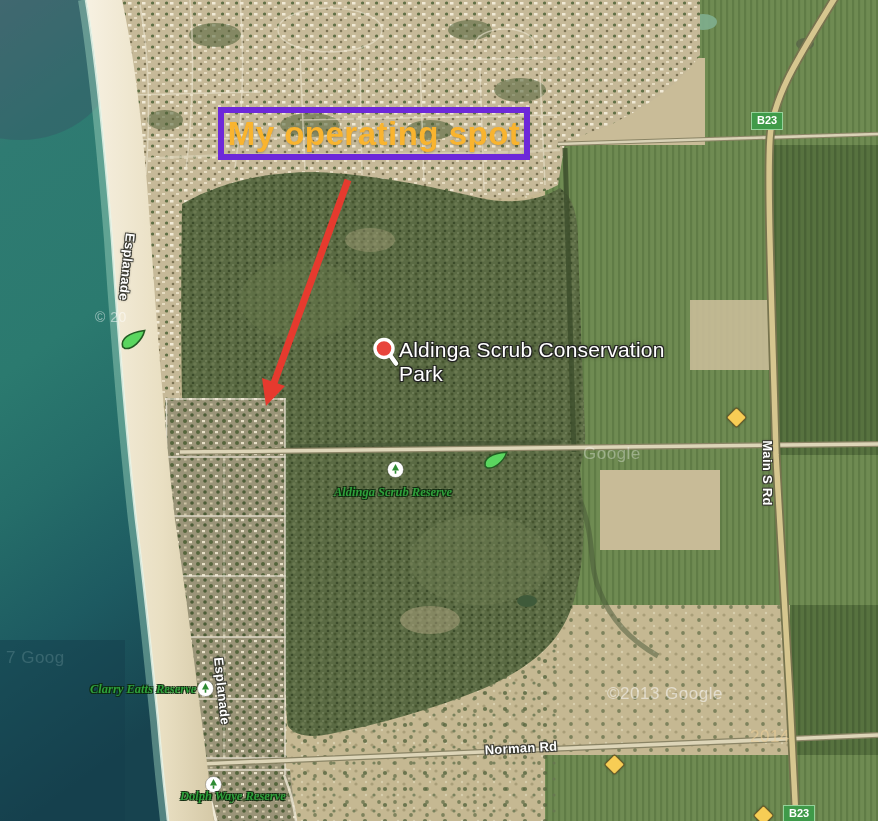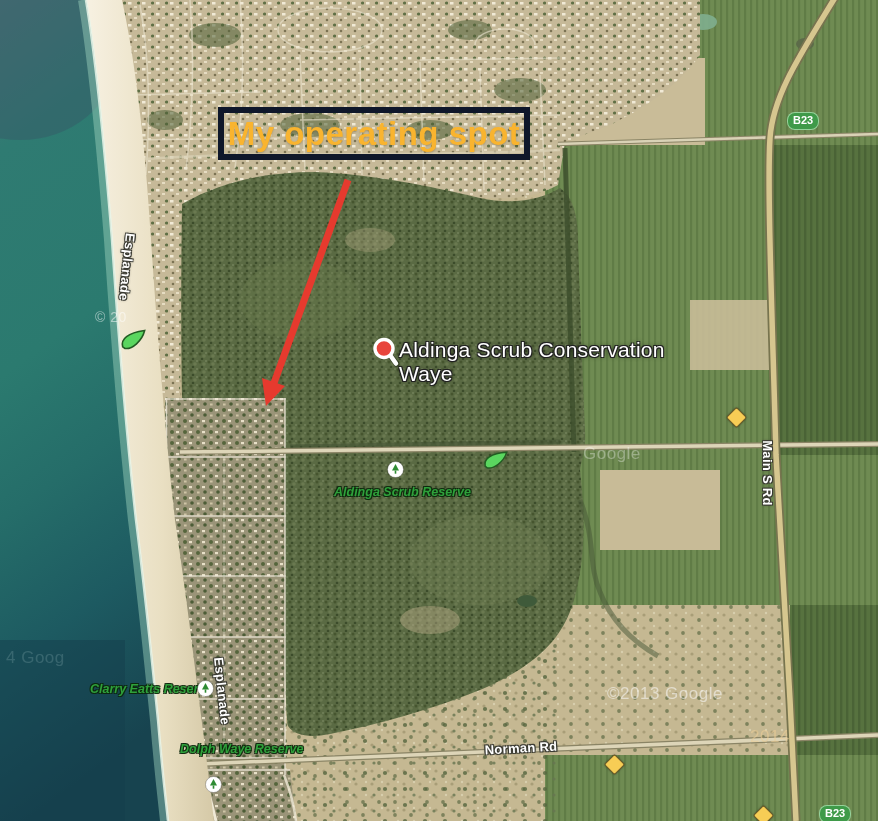--- a/index.html
+++ b/index.html
@@ -5,33 +5,33 @@
   html,body{margin:0;padding:0;background:#222;}
   #stage{position:relative;width:878px;height:821px;overflow:hidden;
          font-family:"Liberation Sans",sans-serif;background:#c5b892;}
   #terrain{position:absolute;left:0;top:0;}
   .abs{position:absolute;}
   
   .road-label{position:absolute;color:#fff;font-size:13px;font-weight:700;white-space:nowrap;
     letter-spacing:.3px;
     text-shadow:-1px -1px 0 #3b3b33,1px -1px 0 #3b3b33,-1px 1px 0 #3b3b33,1px 1px 0 #3b3b33,0 0 3px #3b3b33;}
   .reserve-label{position:absolute;color:#2fa13b;font-size:12.5px;font-style:italic;font-weight:700;white-space:nowrap;
-    text-shadow:-1px -1px 0 rgba(12,40,12,.9),1px -1px 0 rgba(12,40,12,.9),-1px 1px 0 rgba(12,40,12,.9),1px 1px 0 rgba(12,40,12,.9);}
+    text-shadow:-1px -1px 0 rgba(12,40,12,.9),1px -1px 0 rgba(12,40,12,.9),-1px 1px 0 rgba(12,40,12,.9),1px 1px 0 rgba(12,40,12,.9);font-family:Liberation Serif, serif;}
   .poi-label{position:absolute;color:#fff;font-size:21px;font-weight:400;line-height:1.12;width:292px;
     letter-spacing:.2px;
     text-shadow:-1px -1px 0 #222,1px -1px 0 #222,-1px 1px 0 #222,1px 1px 0 #222,0 0 4px rgba(0,0,0,.7);}
   .watermark{position:absolute;font-size:17px;white-space:nowrap;letter-spacing:.5px;}
   
   #annotation-box{position:absolute;left:218px;top:107px;width:300px;height:41px;
-    border:6px solid #0f172a;display:flex;align-items:center;justify-content:center;}
+    border:6px solid #6d28d9;display:flex;align-items:center;justify-content:center;}
   #annotation-box span{color:#f9b42f;font-size:33px;font-weight:700;letter-spacing:.5px;white-space:nowrap;
     text-shadow:0 1px 2px rgba(60,40,0,.25);}
   
   .b23{position:absolute;background:#3f9a49;color:#fff;font-size:11px;font-weight:700;
-    padding:1px 5px 2px;border-radius:8px;border:1px solid rgba(220,255,220,.55);line-height:13px;margin-left:36px;}
+    padding:1px 5px 2px;border-radius:0;border:1px solid rgba(220,255,220,.55);line-height:13px;}
   .diamond{position:absolute;width:13px;height:13px;background:#f7cd55;border:1.5px solid #6b5b28;
     border-radius:2px;transform:rotate(45deg);box-shadow:0 0 2px rgba(0,0,0,.4);}
   .leaf{position:absolute;}
   .tree-badge{position:absolute;width:17px;height:17px;}
 </style>
 </head>
 <body>
 
 <div id="stage">
 
@@ -189,21 +189,21 @@
     <g clip-path="url(#oceanClip)">
       <ellipse cx="20" cy="60" rx="95" ry="80" fill="#355d68" opacity=".55"></ellipse>
       <rect x="0" y="640" width="125" height="181" fill="#143d4c" opacity=".5"></rect>
       <path d="M82,0 C92,60 100,140 108,240 C114,330 122,430 132,520 C142,600 148,660 154,720 C159,780 162,800 164,821" stroke="#9fd4bf" stroke-width="8" opacity=".45" fill="none"></path>
     </g>
     <path d="M86,0 C96,60 104,140 112,240 C118,330 126,430 136,520 C146,600 152,660 158,720 C163,780 166,800 168,821" stroke="#e8f4e9" stroke-width="2.5" opacity=".85" fill="none"></path>
   </svg>
 
   <div class="watermark" style="left:95px;top:285px;color:rgba(255,255,255,.5);font-size:14px;margin-top:24px;">© 20</div>
   <div class="watermark" style="left:583px;top:444px;color:rgba(255,255,255,.33);">Google</div>
-  <div class="watermark" style="left:6px;top:648px;color:rgba(200,225,230,.18);">4 Goog</div>
+  <div class="watermark" style="left:6px;top:648px;color:rgba(200,225,230,.18);">7 Goog</div>
   <div class="watermark" style="left:607px;top:684px;color:rgba(250,250,250,.55);">©2013 Google</div>
   <div class="watermark" style="left:750px;top:727px;color:rgba(235,205,150,.6);">2014</div>
 
   <div class="road-label" style="left:127px;top:267px;transform:translate(-50%,-50%) rotate(96deg);">Esplanade</div>
   <div class="road-label" style="left:222px;top:691px;transform:translate(-50%,-50%) rotate(84deg);">Esplanade</div>
   <div class="road-label" style="left:767px;top:473px;transform:translate(-50%,-50%) rotate(90deg);">Main S Rd</div>
   <div class="road-label" style="left:521px;top:748px;transform:translate(-50%,-50%) rotate(-3deg);">Norman Rd</div>
 
   <div class="b23" style="left:751px;top:112px;">B23</div>
   <div class="b23" style="left:783px;top:805px;">B23</div>
@@ -231,28 +231,28 @@
     <circle cx="8.5" cy="8.5" r="8" fill="#fff" stroke="rgba(0,0,0,.25)" stroke-width="1"></circle>
     <polygon points="8.5,3 12,9.5 5,9.5" fill="#2e8b33"></polygon>
       <rect x="7.7" y="9.5" width="1.6" height="3.2" fill="#2e8b33"></rect>
   </svg>
 
   <svg class="tree-badge" style="left:205px;top:776px;" viewBox="0 0 17 17">
     <circle cx="8.5" cy="8.5" r="8" fill="#fff" stroke="rgba(0,0,0,.25)" stroke-width="1"></circle>
     <polygon points="8.5,3 12,9.5 5,9.5" fill="#2e8b33"></polygon>
       <rect x="7.7" y="9.5" width="1.6" height="3.2" fill="#2e8b33"></rect>
   </svg>
-  <div class="reserve-label" style="left:160px;top:742px;padding-left:20px;">Dolph Waye Reserve</div>
+  <div class="reserve-label" style="left:160px;top:789px;padding-left:20px;">Dolph Waye Reserve</div>
 
   <svg class="abs" style="left:371px;top:336px;" width="30" height="34" viewBox="0 0 30 34">
     <line x1="19" y1="19" x2="25.5" y2="28" stroke="rgba(0,0,0,.35)" stroke-width="6" stroke-linecap="round"></line>
     <line x1="19" y1="19" x2="25" y2="27.5" stroke="#fff" stroke-width="4.5" stroke-linecap="round"></line>
     <circle cx="13" cy="12.5" r="9" fill="#e8453c" stroke="#fff" stroke-width="3.4"></circle>
   </svg>
-  <div class="poi-label" style="left:399px;top:338px;">Aldinga Scrub Conservation Waye</div>
+  <div class="poi-label" style="left:399px;top:338px;">Aldinga Scrub Conservation Park</div>
 
   <div id="annotation-box">
     <span>My operating spot</span>
   </div>
   <svg class="abs" style="left:0;top:0;pointer-events:none;" width="878" height="821" viewBox="0 0 878 821">
     <line x1="348" y1="180" x2="274" y2="383" stroke="#e63a2e" stroke-width="7"></line>
     <polygon points="266,406 285,386 262,378" fill="#e63a2e"></polygon>
   </svg>
 
 </div>

